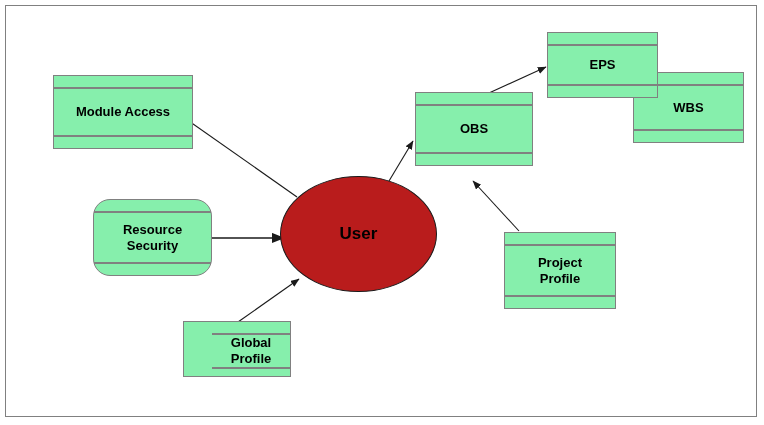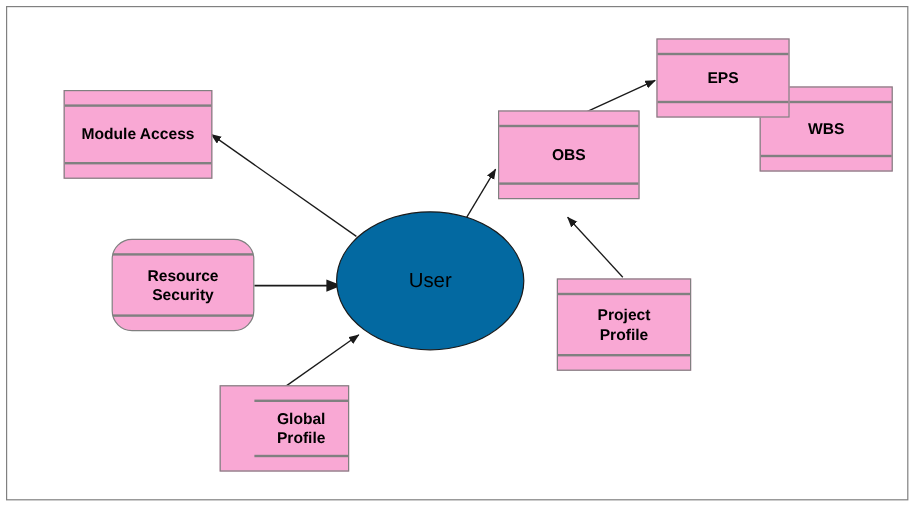--- a/index.html
+++ b/index.html
@@ -29,21 +29,21 @@
     position: absolute;
     left: 0;
     top: 0;
     width: 764px;
     height: 425px;
   }
   
   .node {
     position: absolute;
     box-sizing: border-box;
-    background: #f9a8d4;
+    background: #86efac;
     border: 1px solid #808080;
     display: flex;
     flex-direction: column;
   }
   .node .bar-top {
     height: 11px;
     border-bottom: 2px solid #808080;
     flex: none;
   }
   .node .bar-bottom {
@@ -60,28 +60,28 @@
     color: #000000;
     font-weight: bold;
     font-size: 13px;
     line-height: 16px;
     padding: 0 4px;
     white-space: pre-line;
   }
   .ellipse {
     position: absolute;
     box-sizing: border-box;
-    background: #0369a1;
+    background: #b91c1c;
     border: 1px solid #1a1a1a;
     border-radius: 50%;
     display: flex;
     align-items: center;
     justify-content: center;
     color: #000000;
-    font-weight: normal;
+    font-weight: bold;
     font-size: 17px;
   }
 </style>
 </head>
 <body>
 
 <div id="canvas">
 
   <div id="frame"></div>
 
@@ -98,34 +98,34 @@
 
     <line x1="238" y1="322" x2="299" y2="279" stroke="#1a1a1a" stroke-width="1.1" marker-end="url(#arrowhead)"></line>
 
     <line x1="386" y1="186" x2="413" y2="141" stroke="#1a1a1a" stroke-width="1.1" marker-end="url(#arrowhead)"></line>
 
     <line x1="465" y1="104" x2="546" y2="67" stroke="#1a1a1a" stroke-width="1.1" marker-end="url(#arrowhead)"></line>
 
     <line x1="519" y1="231" x2="473" y2="181" stroke="#1a1a1a" stroke-width="1.1" marker-end="url(#arrowhead)"></line>
   </svg>
 
-  <div class="node" style="left:53px; top:75px; width:124px; height:74px; z-index:5;">
+  <div class="node" style="left:53px; top:75px; width:140px; height:74px; z-index:5;">
     <div class="bar-top"></div>
     <div class="body">Module Access</div>
     <div class="bar-bottom"></div>
   </div>
 
   <div class="node" style="left:93px; top:199px; width:119px; height:77px; z-index:5;border-radius:17px;">
     <div class="bar-top"></div>
     <div class="body">Resource
 Security</div>
     <div class="bar-bottom"></div>
   </div>
 
-  <div class="node" style="left:183px; top:321px; width:108px; height:72px; z-index:5;padding-left:28px;">
+  <div class="node" style="left:183px; top:321px; width:108px; height:56px; z-index:5;padding-left:28px;">
     <div class="bar-top"></div>
     <div class="body">Global
 Profile</div>
     <div class="bar-bottom"></div>
   </div>
 
   <div class="node" style="left:415px; top:92px; width:118px; height:74px; z-index:5;">
     <div class="bar-top"></div>
     <div class="body">OBS</div>
     <div class="bar-bottom"></div>
@@ -136,21 +136,21 @@
     <div class="body">WBS</div>
     <div class="bar-bottom"></div>
   </div>
 
   <div class="node" style="left:547px; top:32px; width:111px; height:66px; z-index:6;">
     <div class="bar-top"></div>
     <div class="body">EPS</div>
     <div class="bar-bottom"></div>
   </div>
 
-  <div class="node" style="left:464px; top:232px; width:112px; height:77px; z-index:5;">
+  <div class="node" style="left:504px; top:232px; width:112px; height:77px; z-index:5;">
     <div class="bar-top"></div>
     <div class="body">Project
 Profile</div>
     <div class="bar-bottom"></div>
   </div>
 
   <div class="ellipse" style="left:280px; top:176px; width:157px; height:116px; z-index:7;">
     <span>User</span>
   </div>
 

